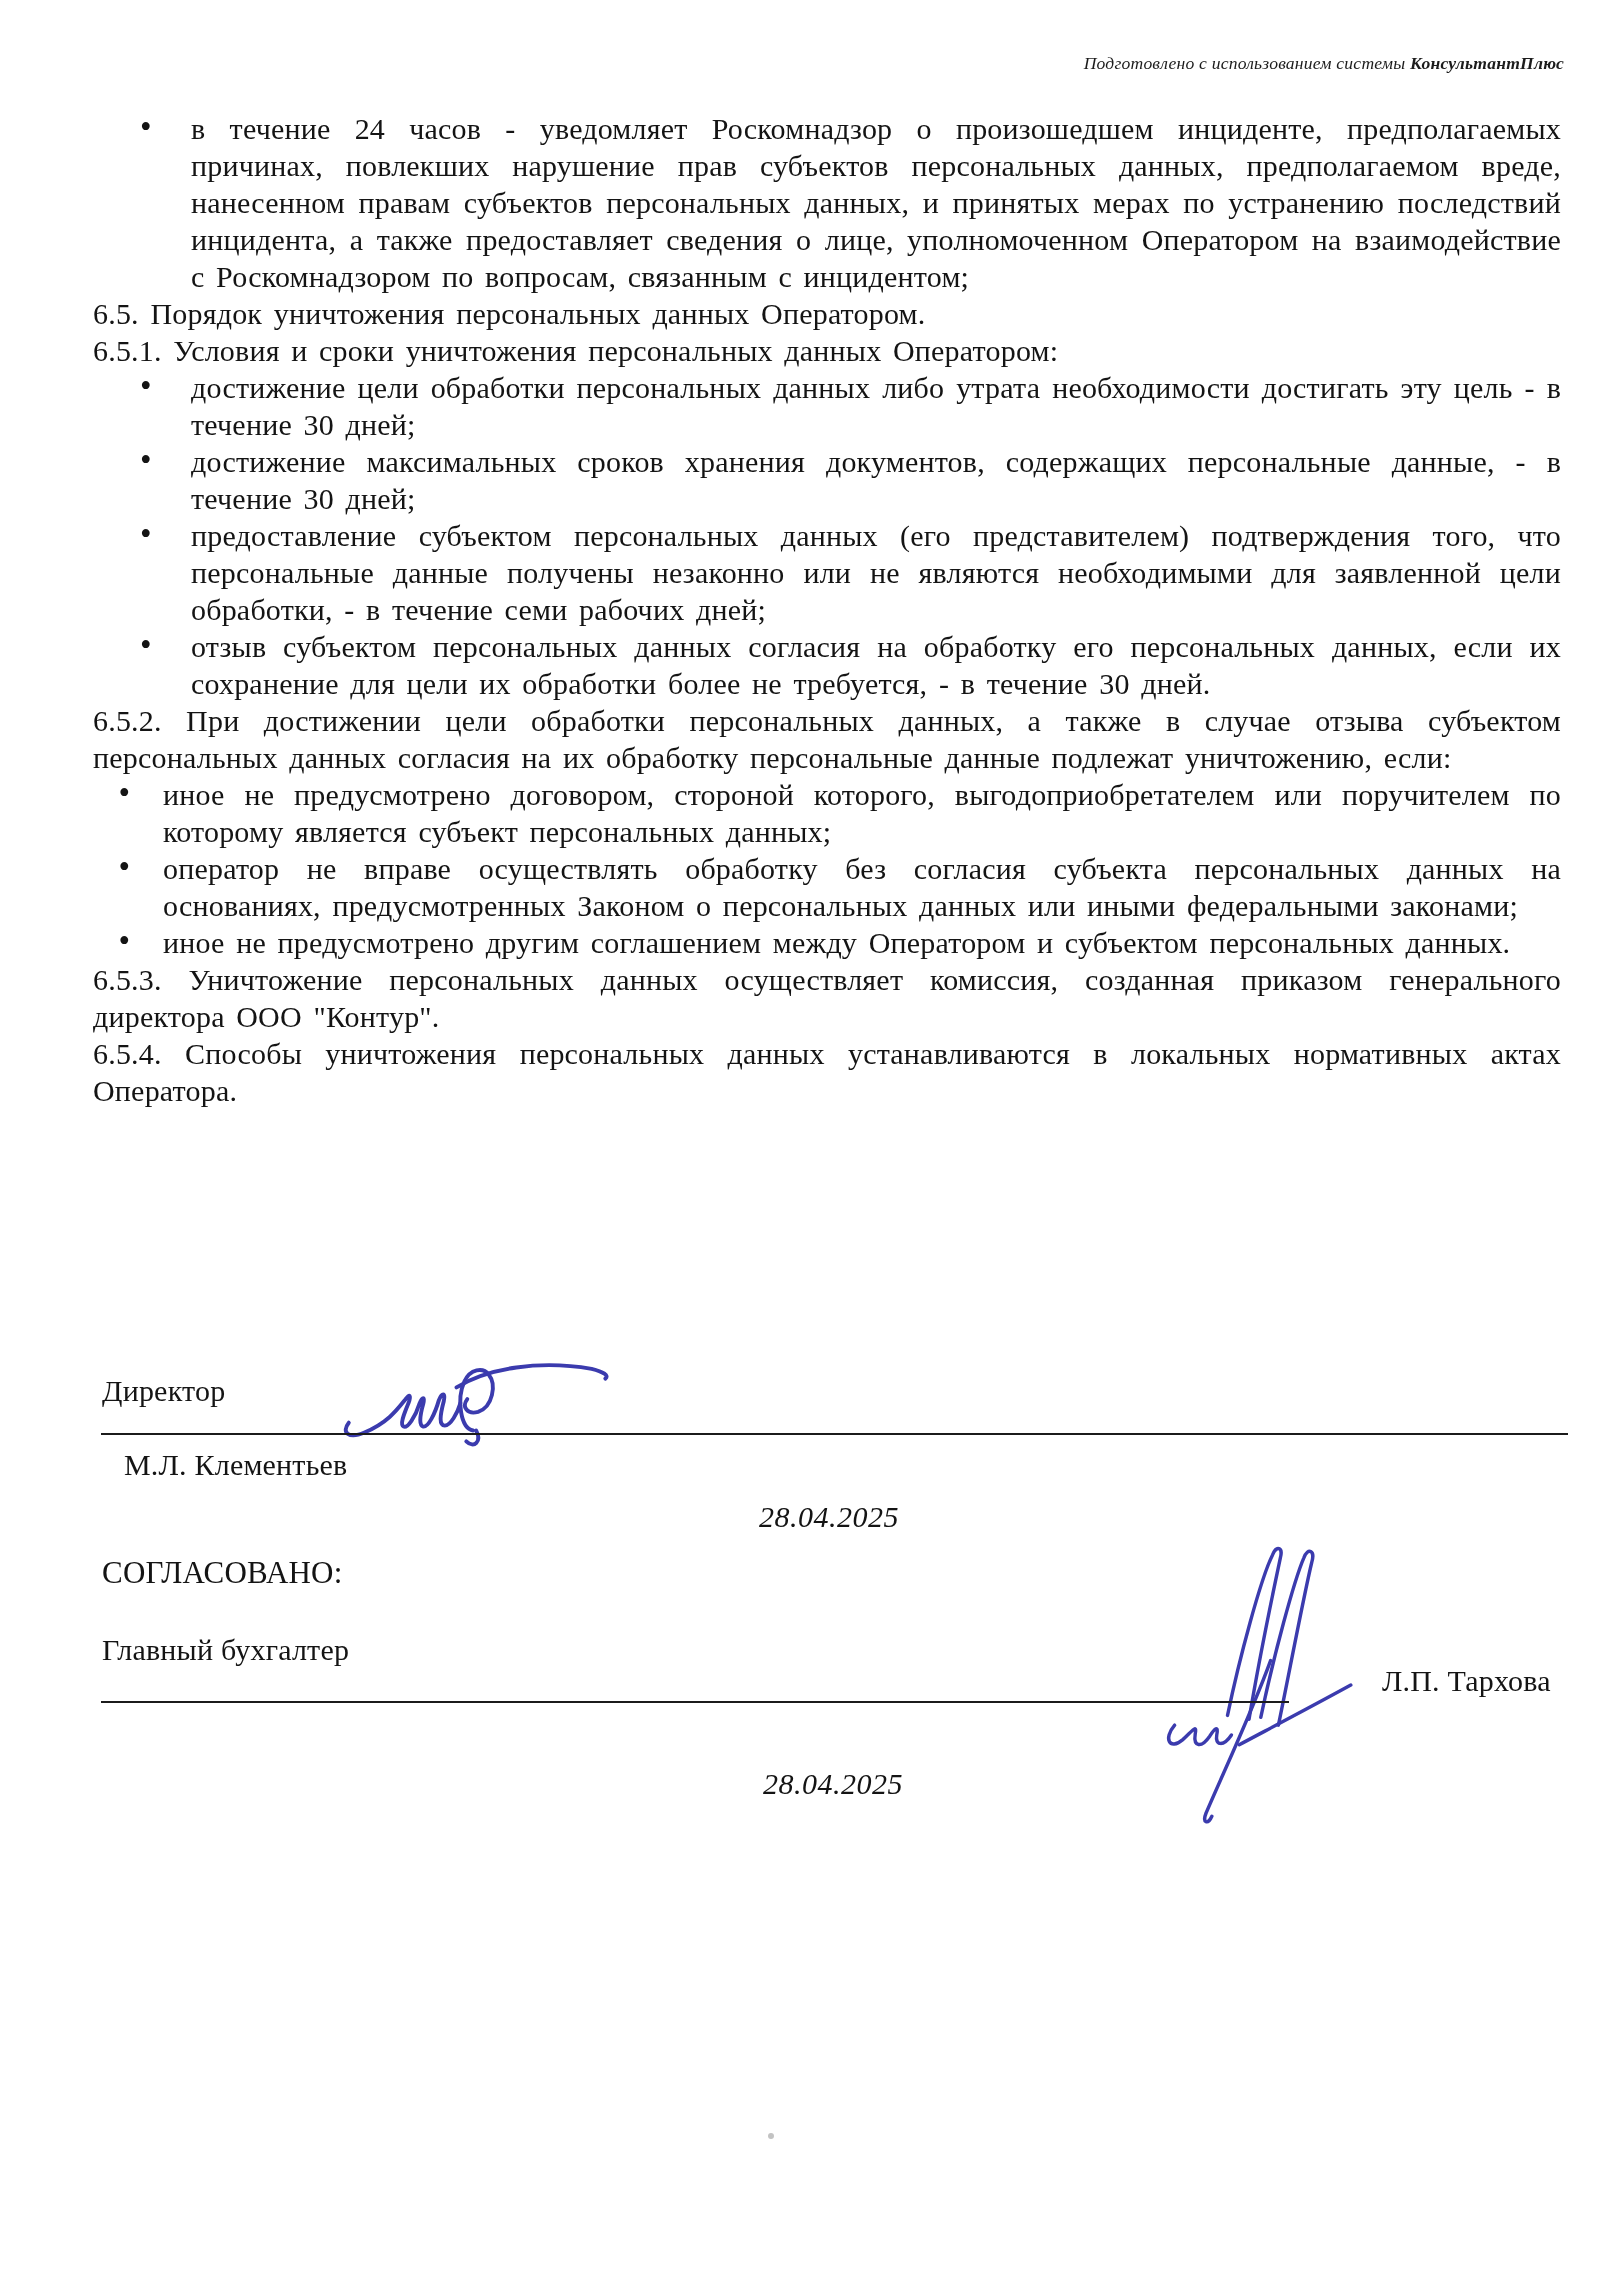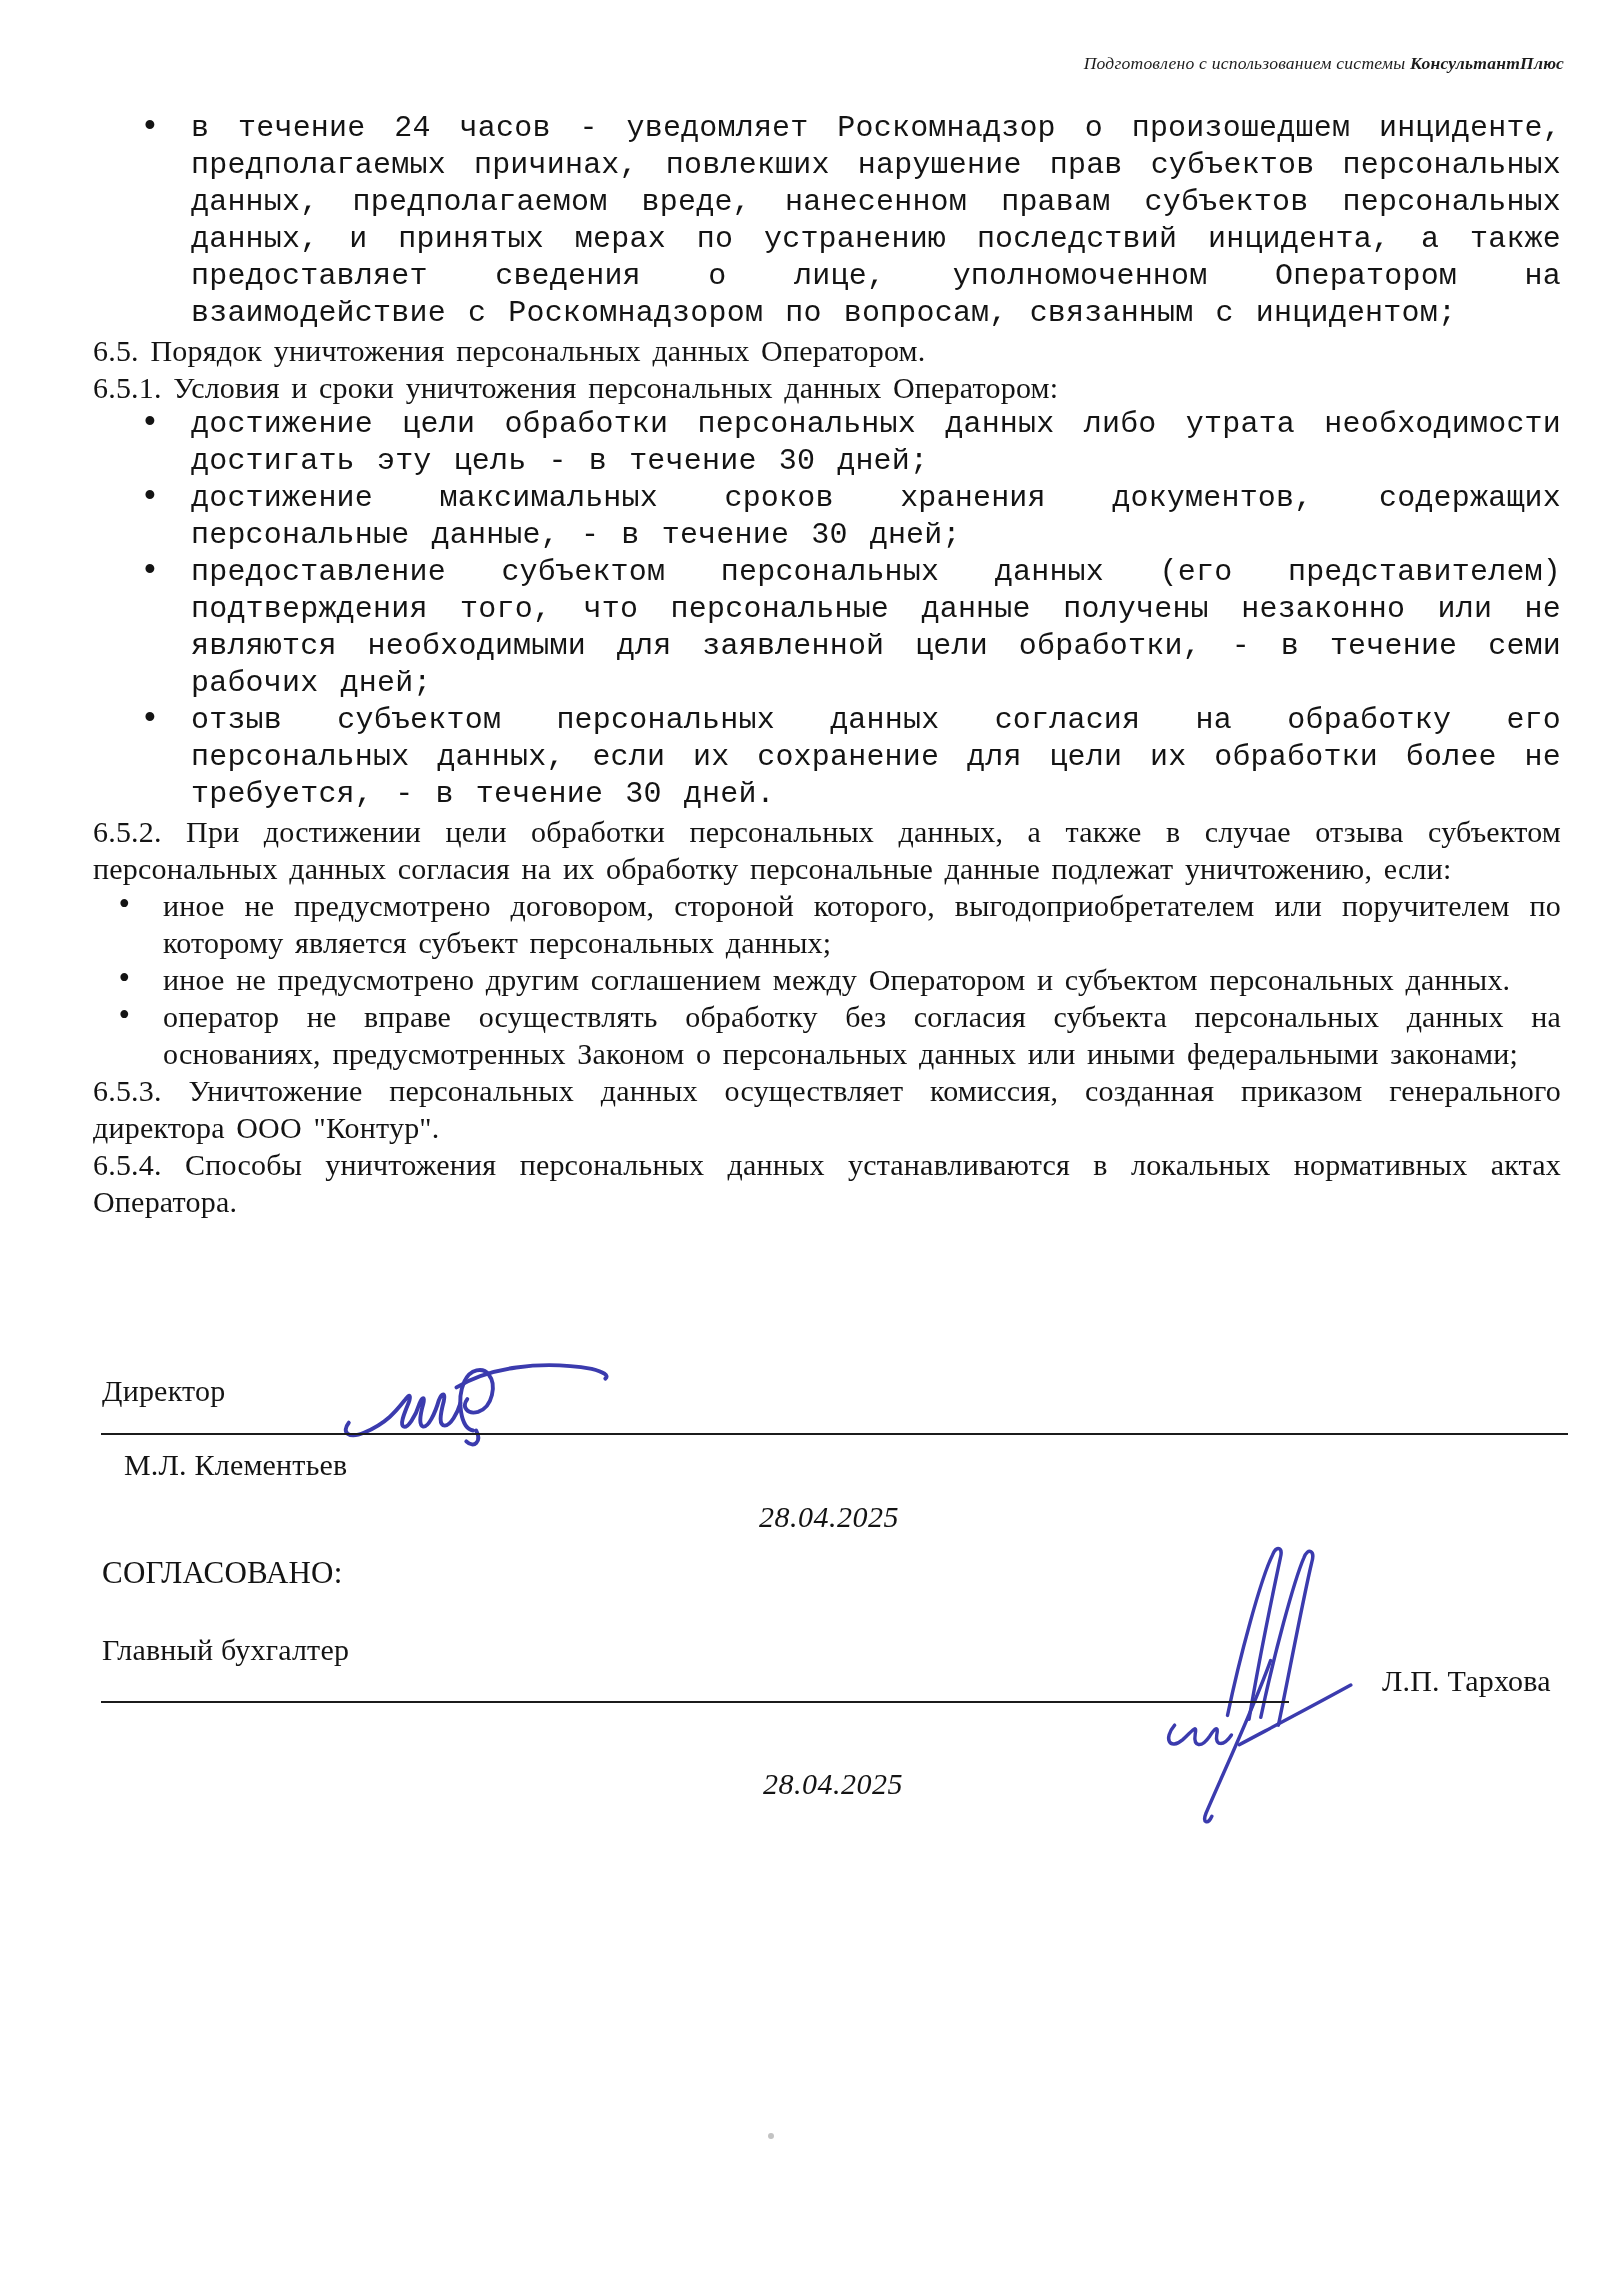--- a/index.html
+++ b/index.html
@@ -33,21 +33,21 @@
     left: 93px;
     width: 1468px;
     font-size: 30px;
     line-height: 37px;
     text-align: justify;
     word-spacing: 3.9px;
     letter-spacing: 0.2px;
   }
   ul.blist { list-style: none; }
   ul.blist li { position: relative; }
-  ul.blist-1 li { padding-left: 98px; font-family: Liberation Mono, monospace; }
+  ul.blist-1 li { padding-left: 98px; }
   ul.blist-1 li::before {
     content: "\2022";
     position: absolute;
     left: 47px;
     top: -1px;
     font-size: 33px;
   }
   ul.blist-2 li { padding-left: 70px; }
   ul.blist-2 li::before {
     content: "\2022";
@@ -114,22 +114,22 @@
     <div class="para">6.5.1. Условия и сроки уничтожения персональных данных Оператором:</div>
     <ul class="blist blist-1">
       <li>достижение цели обработки персональных данных либо утрата необходимости достигать эту цель - в течение 30 дней;</li>
       <li>достижение максимальных сроков хранения документов, содержащих персональные данные, - в течение 30 дней;</li>
       <li>предоставление субъектом персональных данных (его представителем) подтверждения того, что персональные данные получены незаконно или не являются необходимыми для заявленной цели обработки, - в течение семи рабочих дней;</li>
       <li>отзыв субъектом персональных данных согласия на обработку его персональных данных, если их сохранение для цели их обработки более не требуется, - в течение 30 дней.</li>
     </ul>
     <div class="para">6.5.2. При достижении цели обработки персональных данных, а также в случае отзыва субъектом персональных данных согласия на их обработку персональные данные подлежат уничтожению, если:</div>
     <ul class="blist blist-2">
       <li>иное не предусмотрено договором, стороной которого, выгодоприобретателем или поручителем по которому является субъект персональных данных;</li>
+      <li>оператор не вправе осуществлять обработку без согласия субъекта персональных данных на основаниях, предусмотренных Законом о персональных данных или иными федеральными законами;</li>
       <li>иное не предусмотрено другим соглашением между Оператором и субъектом персональных данных.</li>
-      <li>оператор не вправе осуществлять обработку без согласия субъекта персональных данных на основаниях, предусмотренных Законом о персональных данных или иными федеральными законами;</li>
     </ul>
     <div class="para">6.5.3. Уничтожение персональных данных осуществляет комиссия, созданная приказом генерального директора ООО "Контур".</div>
     <div class="para">6.5.4. Способы уничтожения персональных данных устанавливаются в локальных нормативных актах Оператора.</div>
   </div>
 
   <div class="sig-area">
     <div class="sig-label lbl-director">Директор</div>
 
     <svg class="sig-ink ink-director" width="284" height="98" viewBox="0 0 290 100">
       <g fill="none" stroke-width="4" stroke-linecap="round" stroke-linejoin="round">

